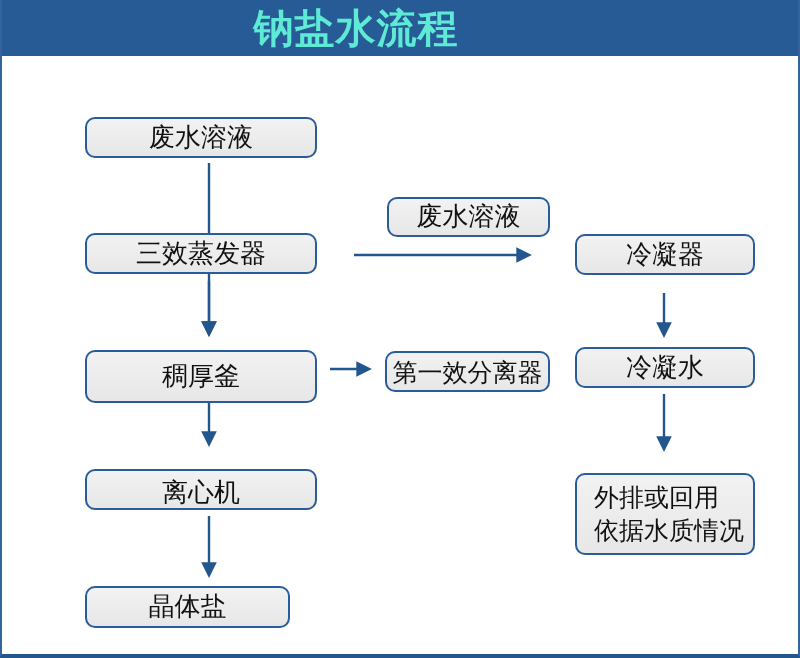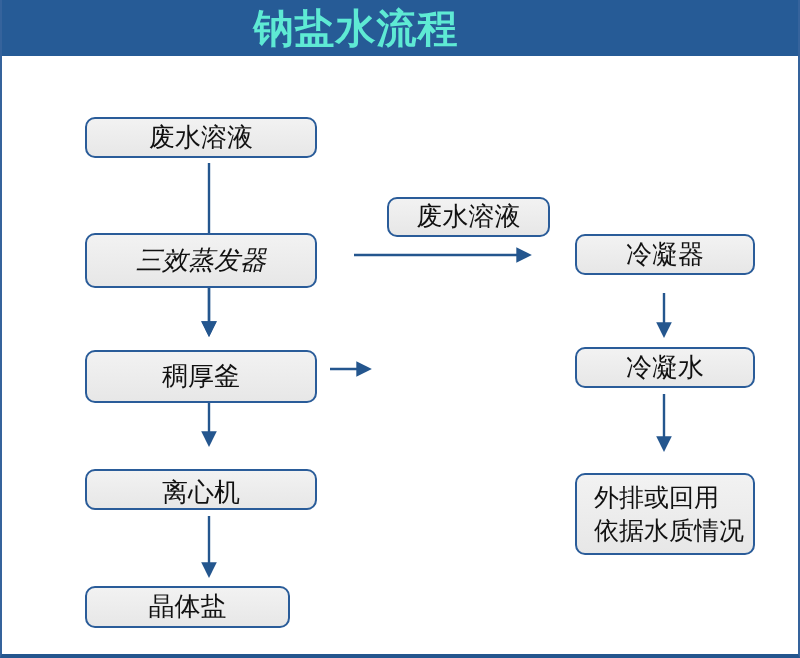--- a/index.html
+++ b/index.html
@@ -63,21 +63,21 @@
   .node.small-text { font-size: 25px; }
   .node.multiline {
     flex-direction: column;
     align-items: flex-start;
     padding-left: 17px;
     line-height: 1.32;
   }
   
   #n-waste-water        { left: 83px;  top: 117px; width: 232px; height: 41px; }
   #n-secondary-steam    { left: 385px; top: 197px; width: 163px; height: 40px; }
-  #n-evaporator         { left: 83px;  top: 233px; width: 232px; height: 55px; font-style: italic; }
+  #n-evaporator         { left: 83px;  top: 233px; width: 232px; height: 41px; }
   #n-condenser          { left: 573px; top: 234px; width: 180px; height: 41px; justify-content: center; }
   #n-condensate         { left: 573px; top: 347px; width: 180px; height: 41px; }
   #n-thickener          { left: 83px;  top: 350px; width: 232px; height: 53px; }
   #n-separator          { left: 383px; top: 351px; width: 165px; height: 41px; }
   #n-centrifuge         { left: 83px;  top: 469px; width: 232px; height: 41px; align-items: flex-end; }
   #n-discharge          { left: 573px; top: 473px; width: 180px; height: 82px; }
   #n-crystal-salt       { left: 83px;  top: 586px; width: 205px; height: 42px; }
   .arrows {
     position: absolute;
     left: 0; top: 0;
@@ -126,20 +126,23 @@
     </div>
 
     <div class="node" id="n-condenser">
       <span>冷凝器</span>
     </div>
 
     <div class="node" id="n-thickener">
       <span>稠厚釜</span>
     </div>
 
+    <div class="node small-text" id="n-separator">
+      <span>第一效分离器</span>
+    </div>
 
     <div class="node" id="n-condensate">
       <span>冷凝水</span>
     </div>
 
     <div class="node" id="n-centrifuge">
       <span>离心机</span>
     </div>
 
     <div class="node multiline small-text" id="n-discharge">

